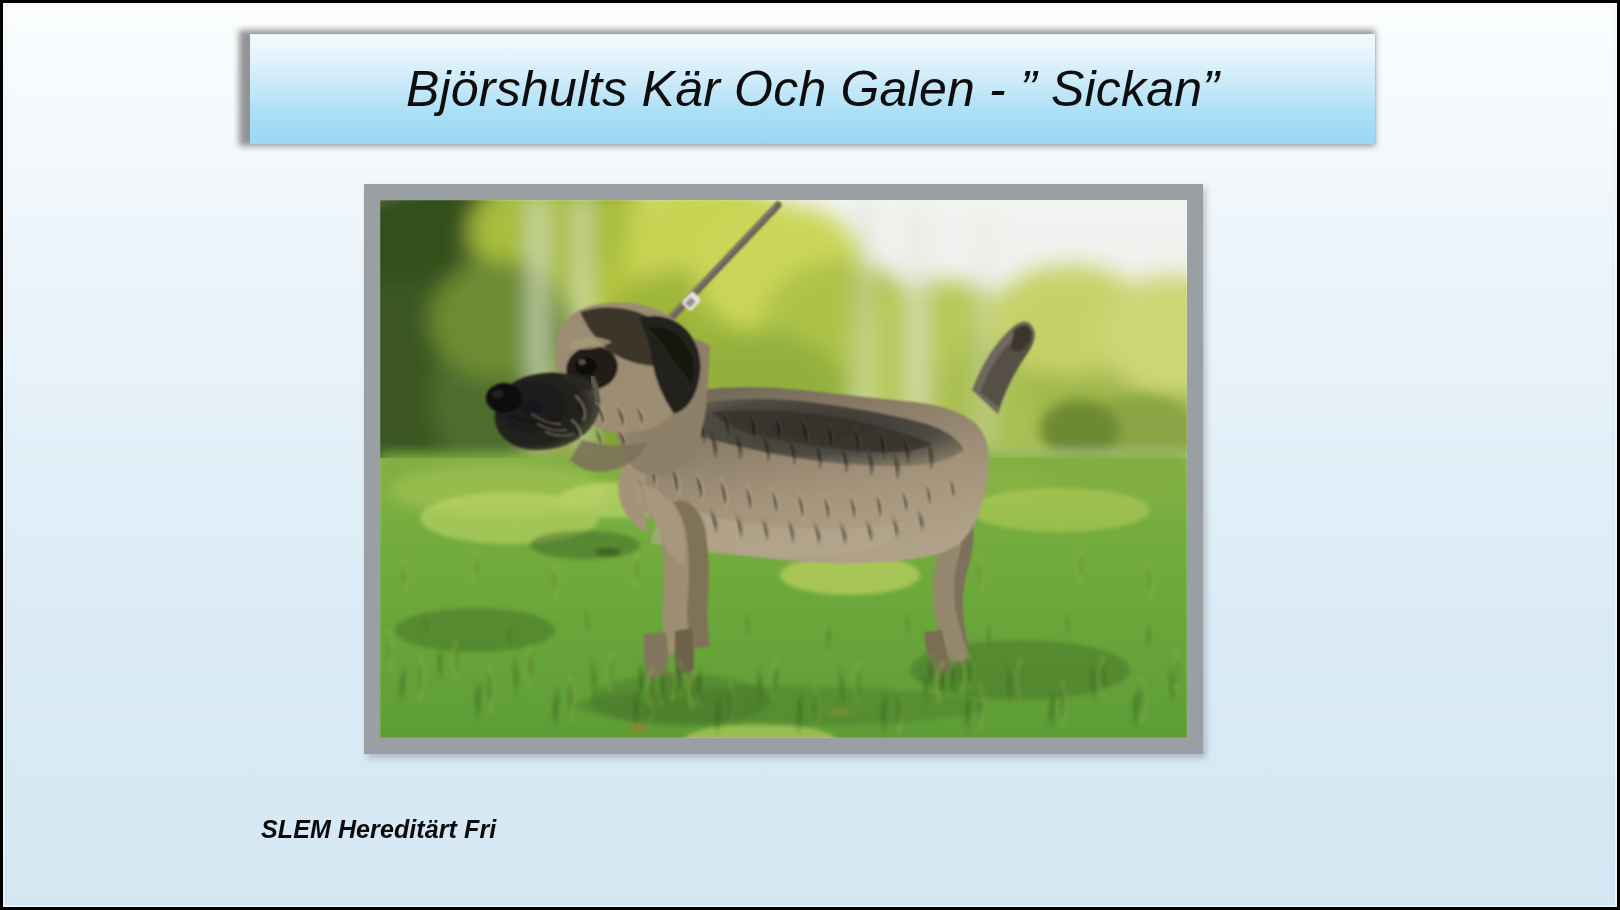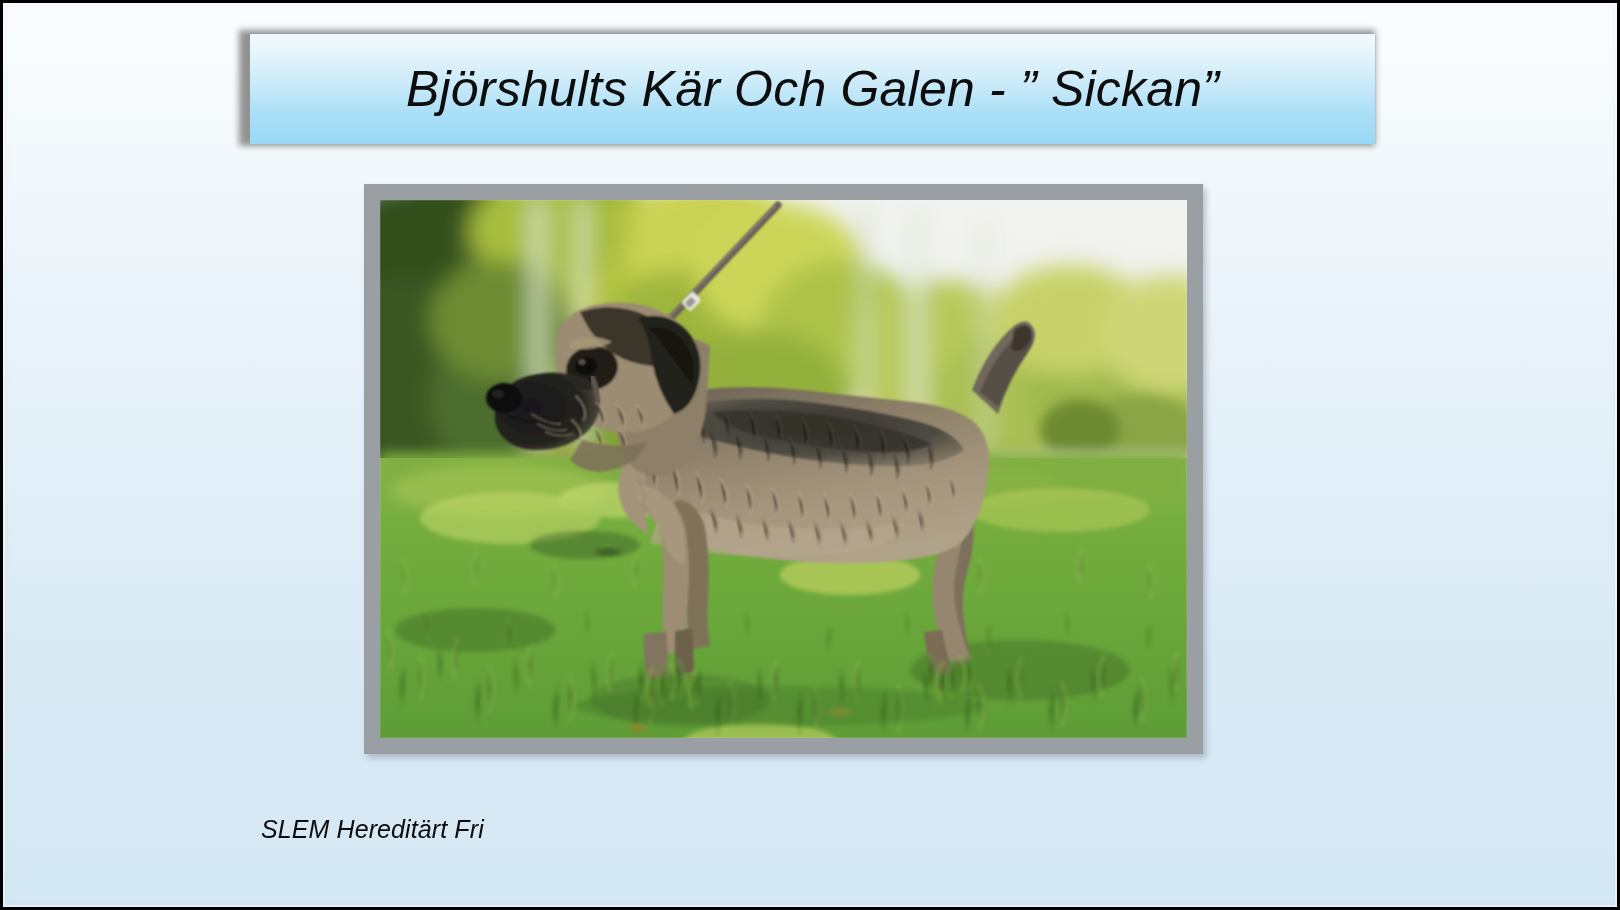--- a/index.html
+++ b/index.html
@@ -113,21 +113,21 @@
   }
   .photo-canvas svg { display: block; }
 
   
   .caption {
     position: absolute;
     left: 258px;
     top: 812px;
     font-family: "Liberation Sans", sans-serif;
     font-style: italic;
-    font-weight: normal;
+    font-weight: bold;
     font-size: 25px;
     color: #0b0b0b;
     letter-spacing: 0.1px;
     white-space: nowrap;
   }
 </style>
 </head>
 <body>
 
 <div class="slide">

